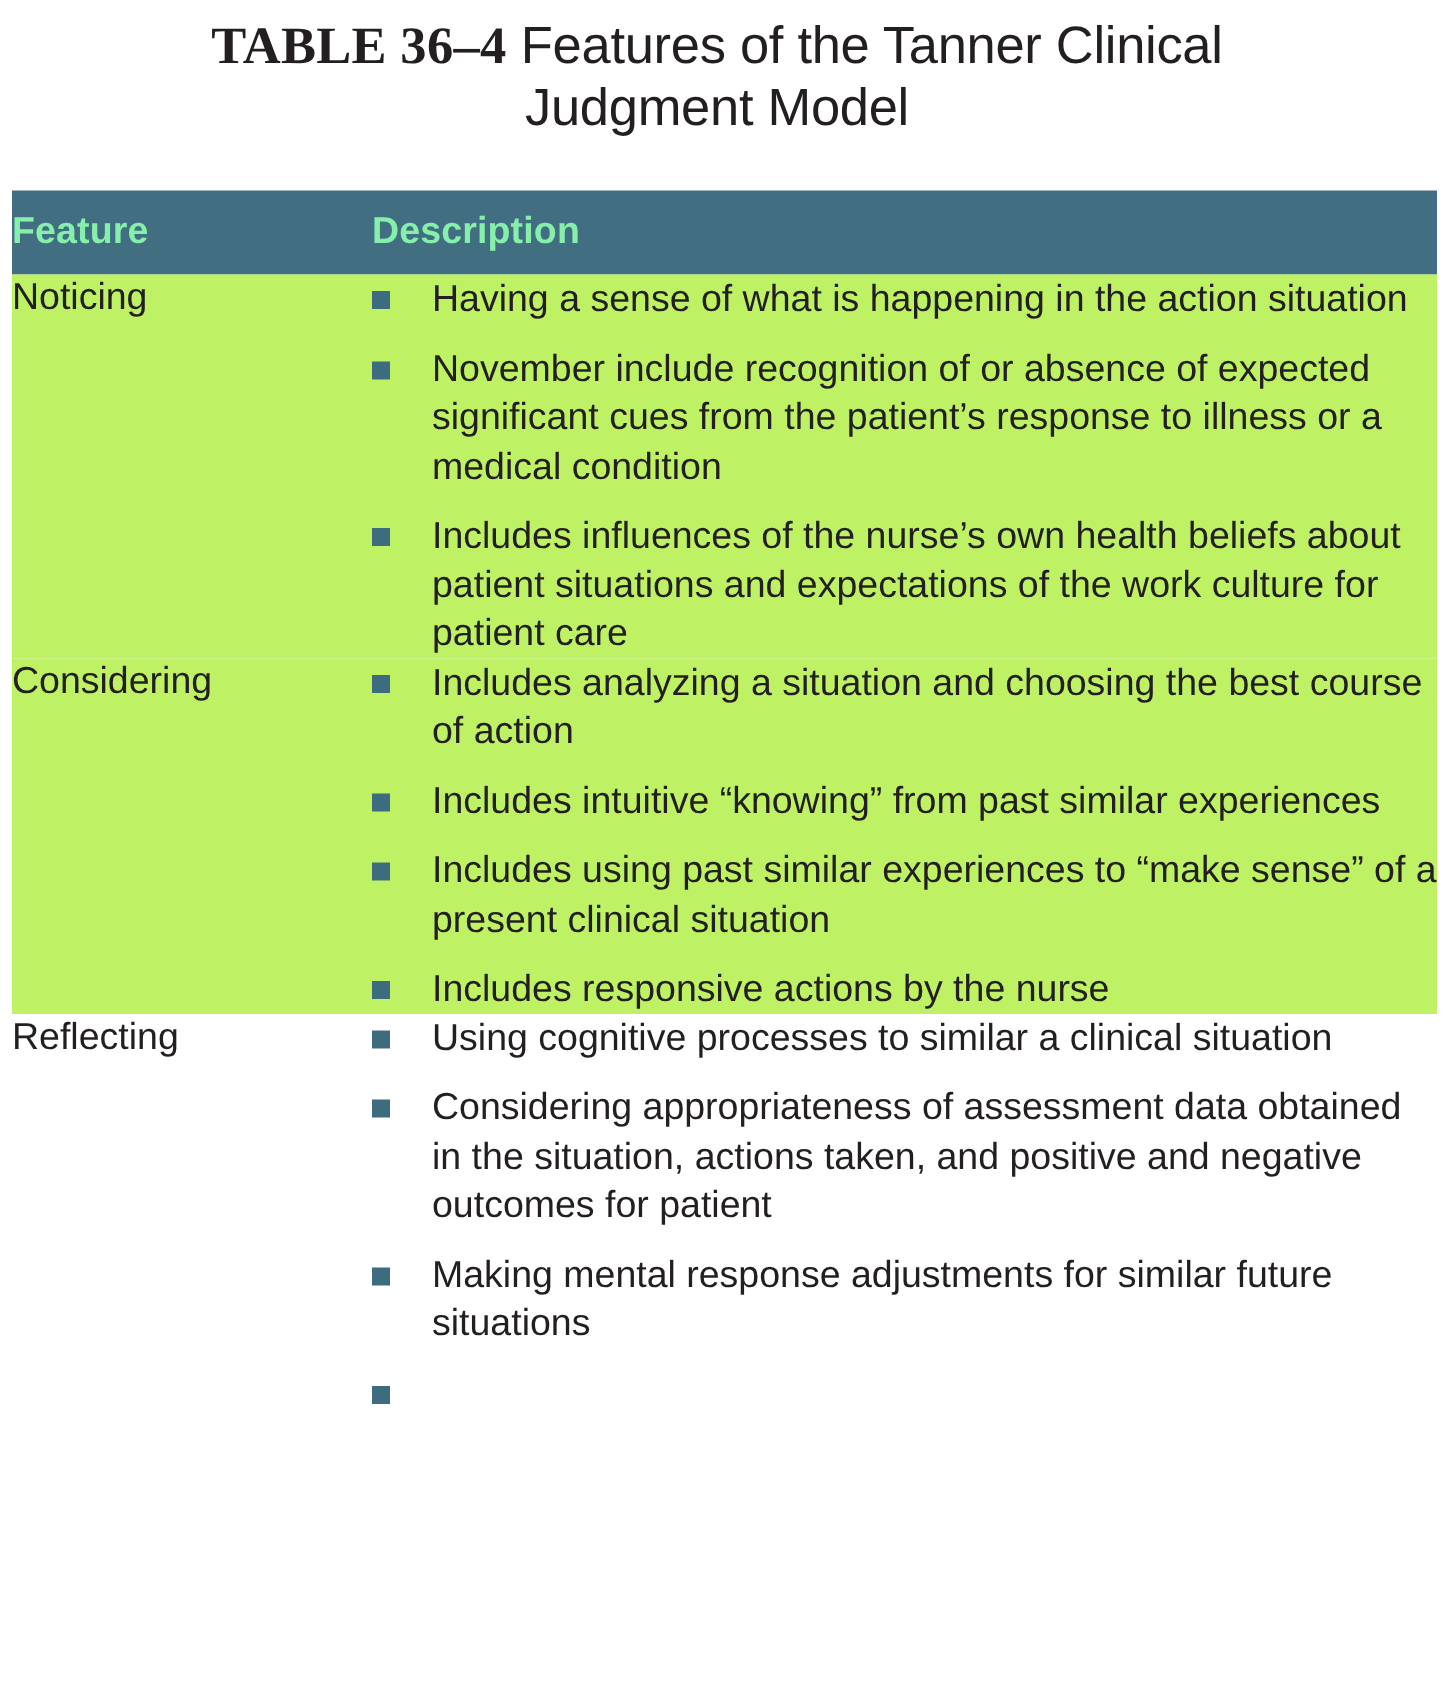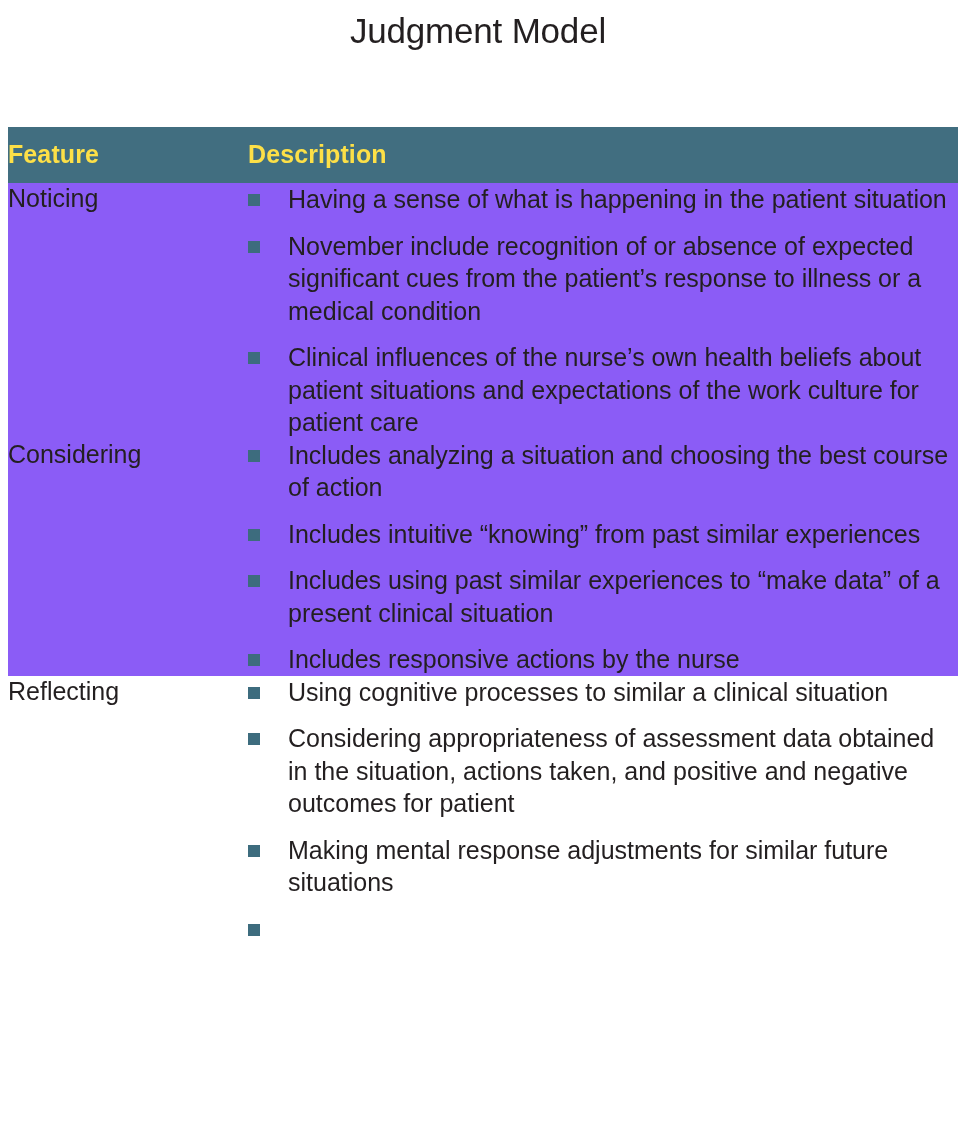--- a/index.html
+++ b/index.html
@@ -54,33 +54,33 @@
     width: 950px;
   }
   .tbl {
     width: 950px;
     border-collapse: collapse;
     table-layout: fixed;
   }
 
   .tbl thead th {
     background: #416e80;
-    color: #fde047;
+    color: #86efac;
     font-size: 25px;
     font-weight: bold;
     text-align: left;
     padding: 13px 0 14px 0;
     vertical-align: middle;
     letter-spacing: 0.1px;
     margin-top: 32px;
   }
   th.col-feature { width: 240px; padding-left: 18px; }
   th.col-desc    { width: 710px; padding-left: 0; }
 
-  .tbl tbody tr.row-shade > td { background: #8b5cf6; }
+  .tbl tbody tr.row-shade > td { background: #bef264; }
   .tbl tbody tr.row-plain > td { background: #ffffff; }
 
   .tbl tbody td {
     vertical-align: top;
     padding: 0;
   }
   td.cell-feature {
     width: 240px;
     padding: 14px 6px 18px 18px;
     font-size: 25px;
@@ -123,69 +123,70 @@
   .bullet-text {
     display: block;
   }
 </style>
 </head>
 <body>
 
 <div class="page">
 
   <div class="table-title">
+    <span class="title-line"><span class="title-label">TABLE 36–4</span> <span class="title-text">Features of the Tanner Clinical</span></span>
     <span class="title-line title-text">Judgment Model</span>
   </div>
 
   <div class="table-wrap">
     <table class="tbl">
       <thead>
         <tr>
           <th class="col-feature">Feature</th>
           <th class="col-desc">Description</th>
         </tr>
       </thead>
       <tbody>
 
         <tr class="row-shade">
           <td class="cell-feature">Noticing</td>
           <td class="cell-desc">
             <ul class="bullets">
               <li>
                 <span class="bullet-square"></span>
-                <span class="bullet-text">Having a sense of what is happening in the patient situation</span>
+                <span class="bullet-text">Having a sense of what is happening in the action situation</span>
               </li>
               <li>
                 <span class="bullet-square"></span>
                 <span class="bullet-text">November include recognition of or absence of expected significant cues from the patient’s response to illness or a medical condition</span>
               </li>
               <li>
                 <span class="bullet-square"></span>
-                <span class="bullet-text">Clinical influences of the nurse’s own health beliefs about patient situations and expectations of the work culture for patient care</span>
+                <span class="bullet-text">Includes influences of the nurse’s own health beliefs about patient situations and expectations of the work culture for patient care</span>
               </li>
             </ul>
           </td>
         </tr>
 
 
         <tr class="row-shade">
           <td class="cell-feature">Considering</td>
           <td class="cell-desc">
             <ul class="bullets">
               <li>
                 <span class="bullet-square"></span>
                 <span class="bullet-text">Includes analyzing a situation and choosing the best course of action</span>
               </li>
               <li>
                 <span class="bullet-square"></span>
                 <span class="bullet-text">Includes intuitive “knowing” from past similar experiences</span>
               </li>
               <li>
                 <span class="bullet-square"></span>
-                <span class="bullet-text">Includes using past similar experiences to “make data” of a present clinical situation</span>
+                <span class="bullet-text">Includes using past similar experiences to “make sense” of a present clinical situation</span>
               </li>
               <li>
                 <span class="bullet-square"></span>
                 <span class="bullet-text">Includes responsive actions by the nurse</span>
               </li>
             </ul>
           </td>
         </tr>
 
         <tr class="row-plain">

